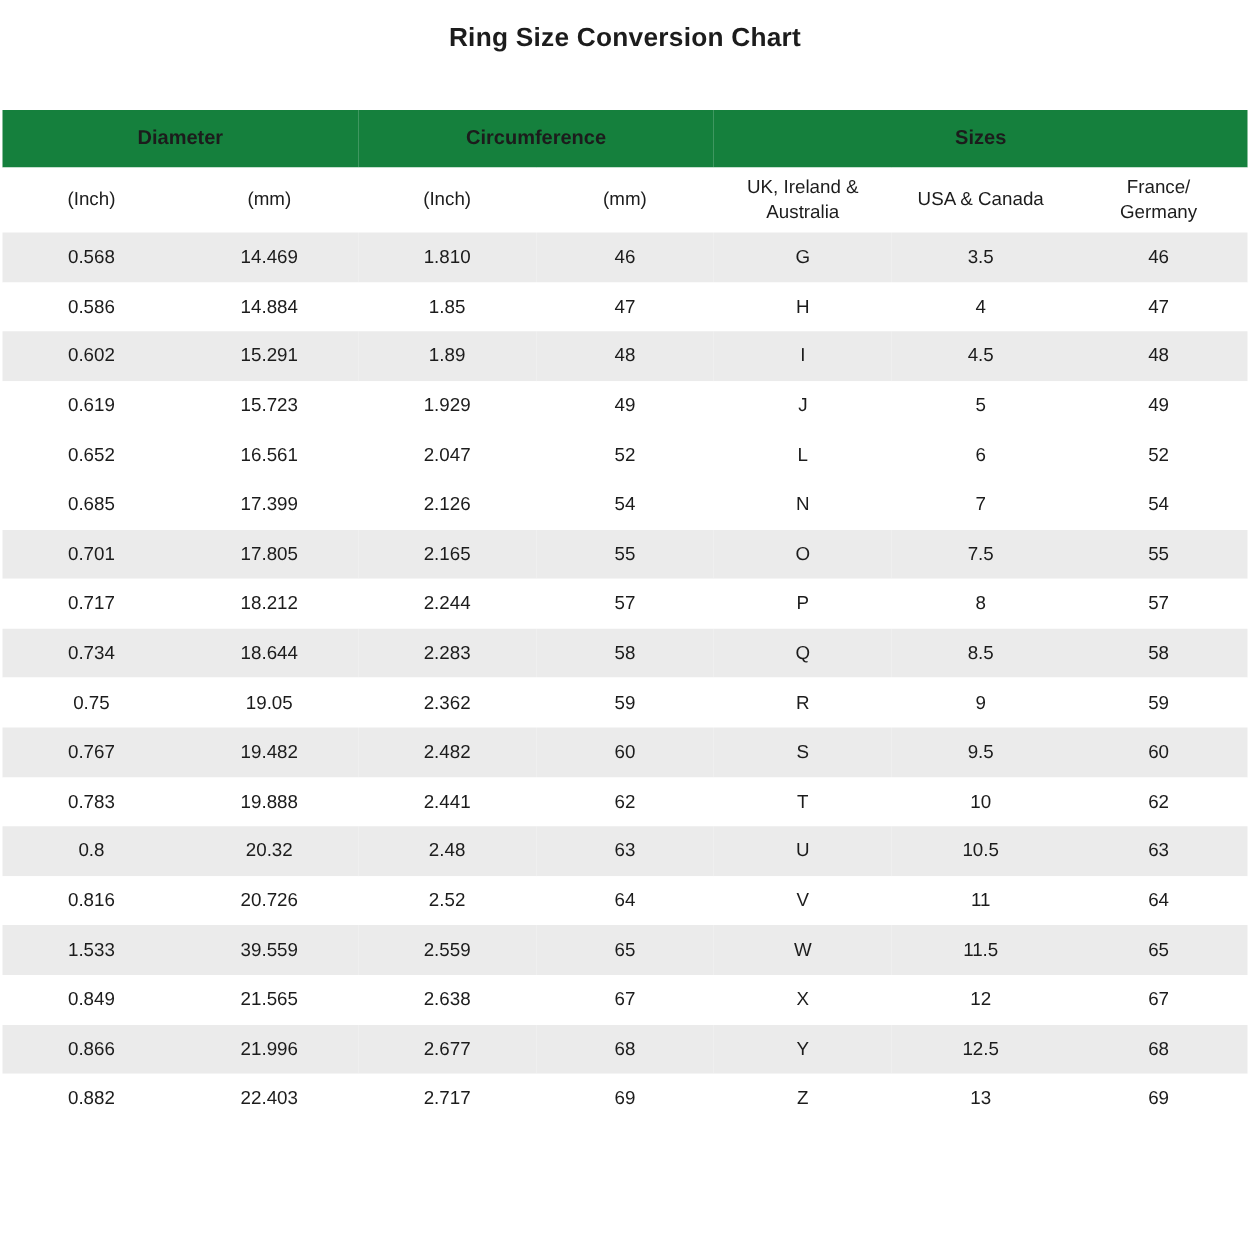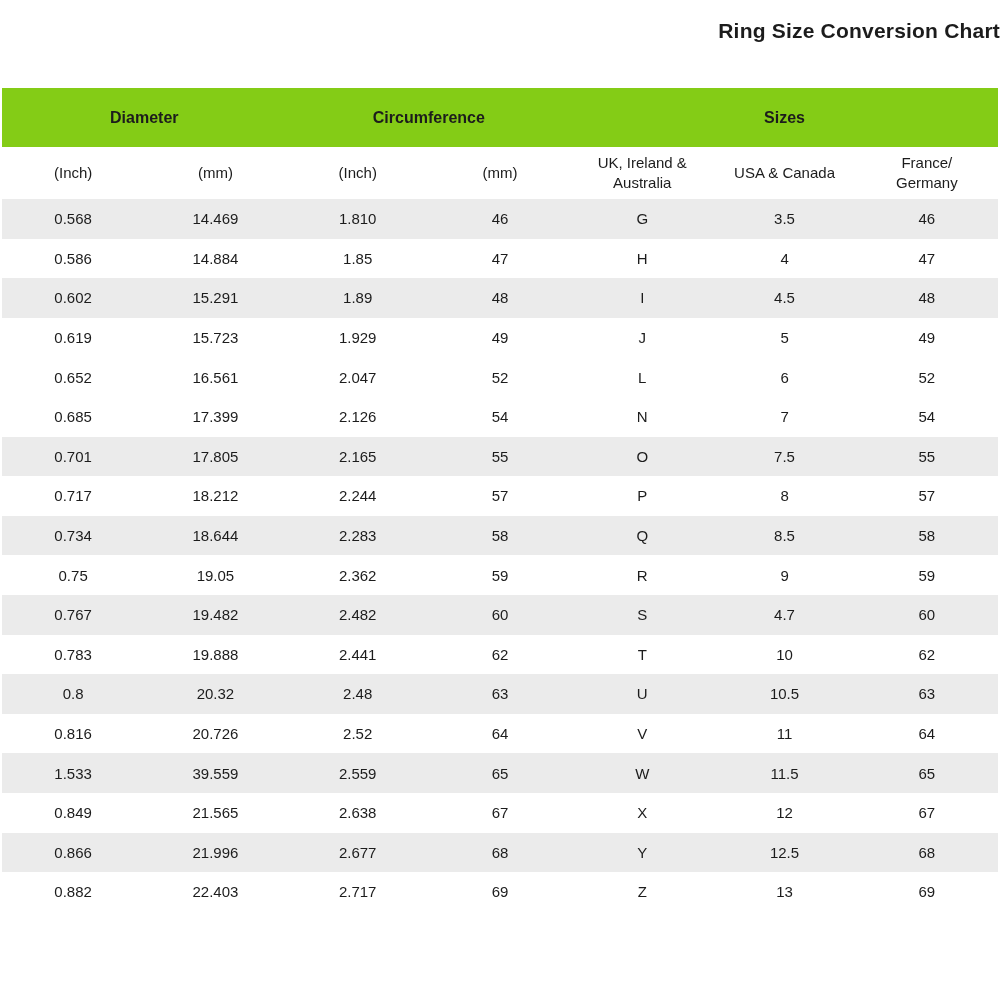--- a/index.html
+++ b/index.html
@@ -9,36 +9,36 @@
     background: #ffffff;
     width: 1000px;
     height: 1000px;
     font-family: "Liberation Sans", sans-serif;
     color: #1c1c1c;
   }
   .page { width: 1000px; height: 1000px; overflow: hidden; }
   h1.title {
     margin: 0;
     padding-top: 18px;
-    text-align: right;
+    text-align: center;
     font-size: 21px;
     line-height: 25px;
     font-weight: bold;
     letter-spacing: 0.2px;
   }
   table.conversion {
     width: 996px;
     margin: 45px auto 0 auto;
     border-collapse: collapse;
     table-layout: fixed;
   }
   table.conversion col { width: 14.2857%; }
   th.group-header {
-    background: #84cc16;
-    height: 59px;
+    background: #15803d;
+    height: 46px;
     font-size: 16px;
     font-weight: bold;
     text-align: center;
     vertical-align: middle;
     padding: 0;
   }
   th.col-header {
     background: #ffffff;
     height: 52px;
     font-size: 15px;
@@ -180,21 +180,21 @@
           <td class="cell">R</td>
           <td class="cell">9</td>
           <td class="cell">59</td>
         </tr>
         <tr class="stripe">
           <td class="cell">0.767</td>
           <td class="cell">19.482</td>
           <td class="cell">2.482</td>
           <td class="cell">60</td>
           <td class="cell">S</td>
-          <td class="cell">4.7</td>
+          <td class="cell">9.5</td>
           <td class="cell">60</td>
         </tr>
         <tr>
           <td class="cell">0.783</td>
           <td class="cell">19.888</td>
           <td class="cell">2.441</td>
           <td class="cell">62</td>
           <td class="cell">T</td>
           <td class="cell">10</td>
           <td class="cell">62</td>

